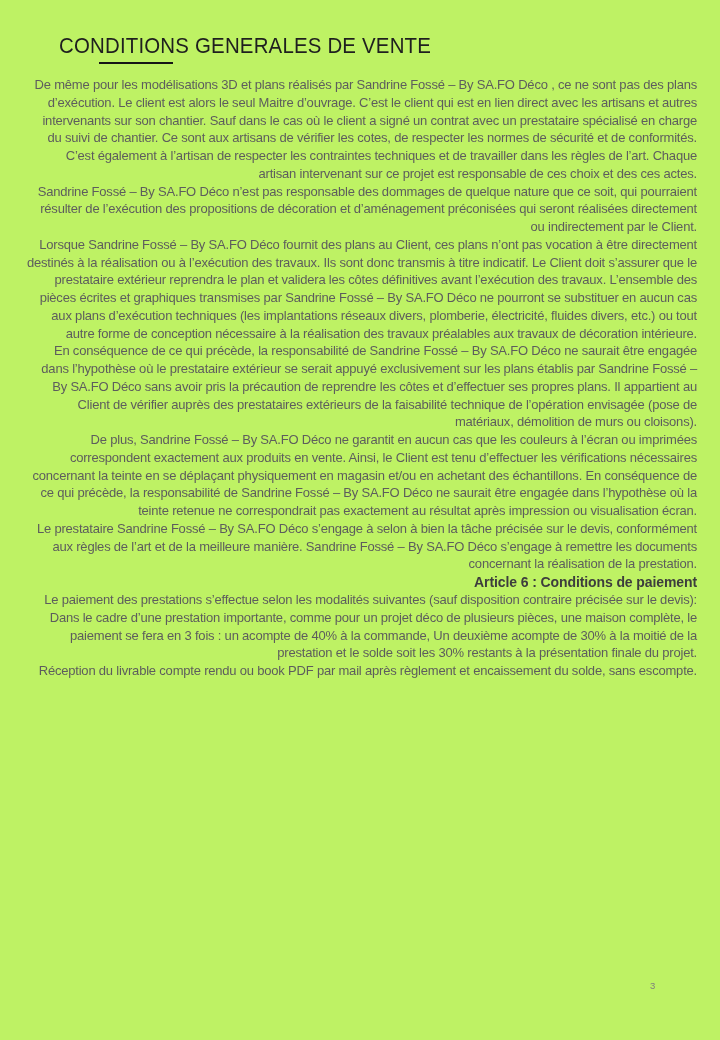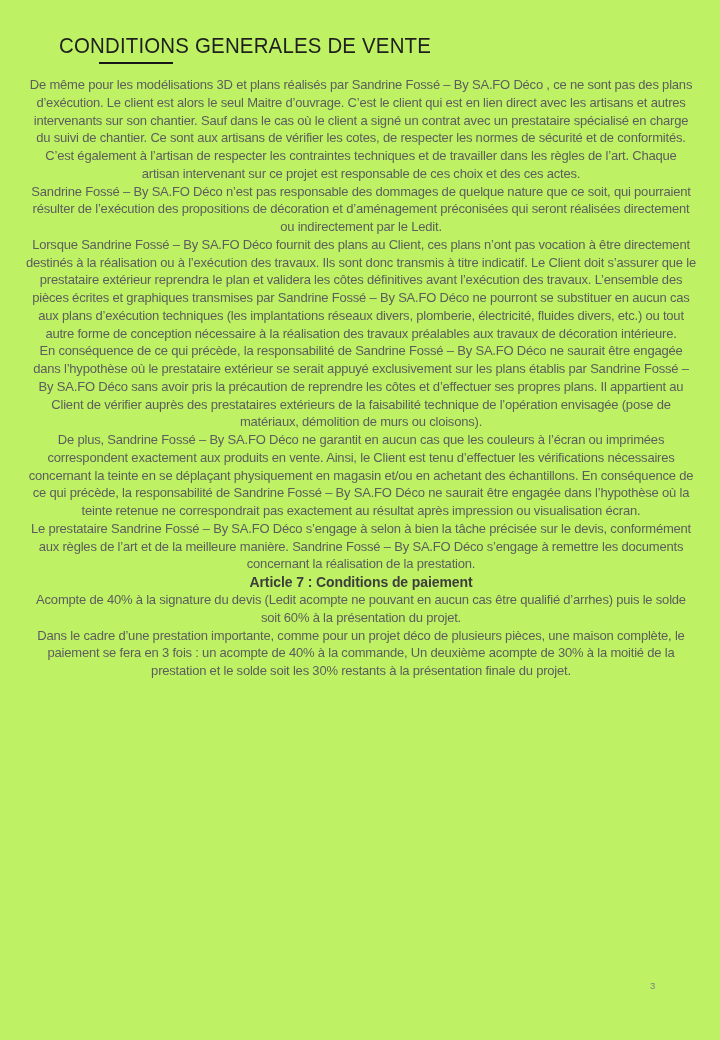--- a/index.html
+++ b/index.html
@@ -38,21 +38,21 @@
   }
   .content {
     position: absolute;
     left: 25px;
     top: 76px;
     width: 672px;
     font-size: 13px;
     line-height: 17.75px;
     letter-spacing: -0.2px;
     color: #5d5d5d;
-    text-align: center;
+    text-align: right;
   }
   .content p {
     margin: 0;
     padding: 0;
   }
   .article-heading {
     margin-top: 15px;
     font-size: 14px;
     font-weight: 700;
     color: #3d3d3d;
@@ -71,27 +71,28 @@
 <body>
 
 <div class="page">
 
   <h1 class="doc-title">CONDITIONS GENERALES DE VENTE</h1>
 
   <div class="title-underline"></div>
 
   <div class="content">
     <p>De même pour les modélisations 3D et plans réalisés par Sandrine Fossé – By SA.FO Déco , ce ne sont pas des plans d’exécution. Le client est alors le seul Maitre d’ouvrage. C’est le client qui est en lien direct avec les artisans et autres intervenants sur son chantier. Sauf dans le cas où le client a signé un contrat avec un prestataire spécialisé en charge du suivi de chantier. Ce sont aux artisans de vérifier les cotes, de respecter les normes de sécurité et de conformités. C’est également à l’artisan de respecter les contraintes techniques et de travailler dans les règles de l’art. Chaque artisan intervenant sur ce projet est responsable de ces choix et des ces actes.</p>
-    <p>Sandrine Fossé – By SA.FO Déco n’est pas responsable des dommages de quelque nature que ce soit, qui pourraient résulter de l’exécution des propositions de décoration et d’aménagement préconisées qui seront réalisées directement ou indirectement par le Ledit.</p>
+    <p>Sandrine Fossé – By SA.FO Déco n’est pas responsable des dommages de quelque nature que ce soit, qui pourraient résulter de l’exécution des propositions de décoration et d’aménagement préconisées qui seront réalisées directement ou indirectement par le Client.</p>
     <p>Lorsque Sandrine Fossé – By SA.FO Déco fournit des plans au Client, ces plans n’ont pas vocation à être directement destinés à la réalisation ou à l’exécution des travaux. Ils sont donc transmis à titre indicatif. Le Client doit s’assurer que le prestataire extérieur reprendra le plan et validera les côtes définitives avant l’exécution des travaux. L’ensemble des pièces écrites et graphiques transmises par Sandrine Fossé – By SA.FO Déco ne pourront se substituer en aucun cas aux plans d’exécution techniques (les implantations réseaux divers, plomberie, électricité, fluides divers, etc.) ou tout autre forme de conception nécessaire à la réalisation des travaux préalables aux travaux de décoration intérieure.</p>
     <p>En conséquence de ce qui précède, la responsabilité de Sandrine Fossé – By SA.FO Déco ne saurait être engagée dans l’hypothèse où le prestataire extérieur se serait appuyé exclusivement sur les plans établis par Sandrine Fossé – By SA.FO Déco sans avoir pris la précaution de reprendre les côtes et d’effectuer ses propres plans. Il appartient au Client de vérifier auprès des prestataires extérieurs de la faisabilité technique de l’opération envisagée (pose de matériaux, démolition de murs ou cloisons).</p>
     <p>De plus, Sandrine Fossé – By SA.FO Déco ne garantit en aucun cas que les couleurs à l’écran ou imprimées correspondent exactement aux produits en vente. Ainsi, le Client est tenu d’effectuer les vérifications nécessaires concernant la teinte en se déplaçant physiquement en magasin et/ou en achetant des échantillons. En conséquence de ce qui précède, la responsabilité de Sandrine Fossé – By SA.FO Déco ne saurait être engagée dans l’hypothèse où la teinte retenue ne correspondrait pas exactement au résultat après impression ou visualisation écran.</p>
     <p>Le prestataire Sandrine Fossé – By SA.FO Déco s’engage à selon à bien la tâche précisée sur le devis, conformément aux règles de l’art et de la meilleure manière. Sandrine Fossé – By SA.FO Déco s’engage à remettre les documents concernant la réalisation de la prestation.</p>
 
-    <p class="article-heading">Article 7 :  Conditions de paiement</p>
+    <p class="article-heading">Article 6 :  Conditions de paiement</p>
 
-    <p>Acompte de 40% à la signature du devis (Ledit acompte ne pouvant en aucun cas être qualifié d’arrhes) puis le solde soit 60%  à la présentation du projet.</p>
+    <p>Le paiement des prestations s’effectue selon les modalités suivantes (sauf disposition contraire précisée sur le devis):</p>
     <p>Dans le cadre d’une prestation importante, comme pour un projet déco de plusieurs pièces, une maison complète, le paiement se fera en 3 fois : un acompte de 40% à la commande, Un deuxième acompte de 30% à la moitié de la prestation et le solde soit les 30% restants à la présentation finale du projet.</p>
+    <p>Réception du livrable compte rendu ou book PDF par mail après règlement et encaissement du solde, sans escompte.</p>
   </div>
 
   <div class="page-number">3</div>
 
 </div>
 
 </body></html>

